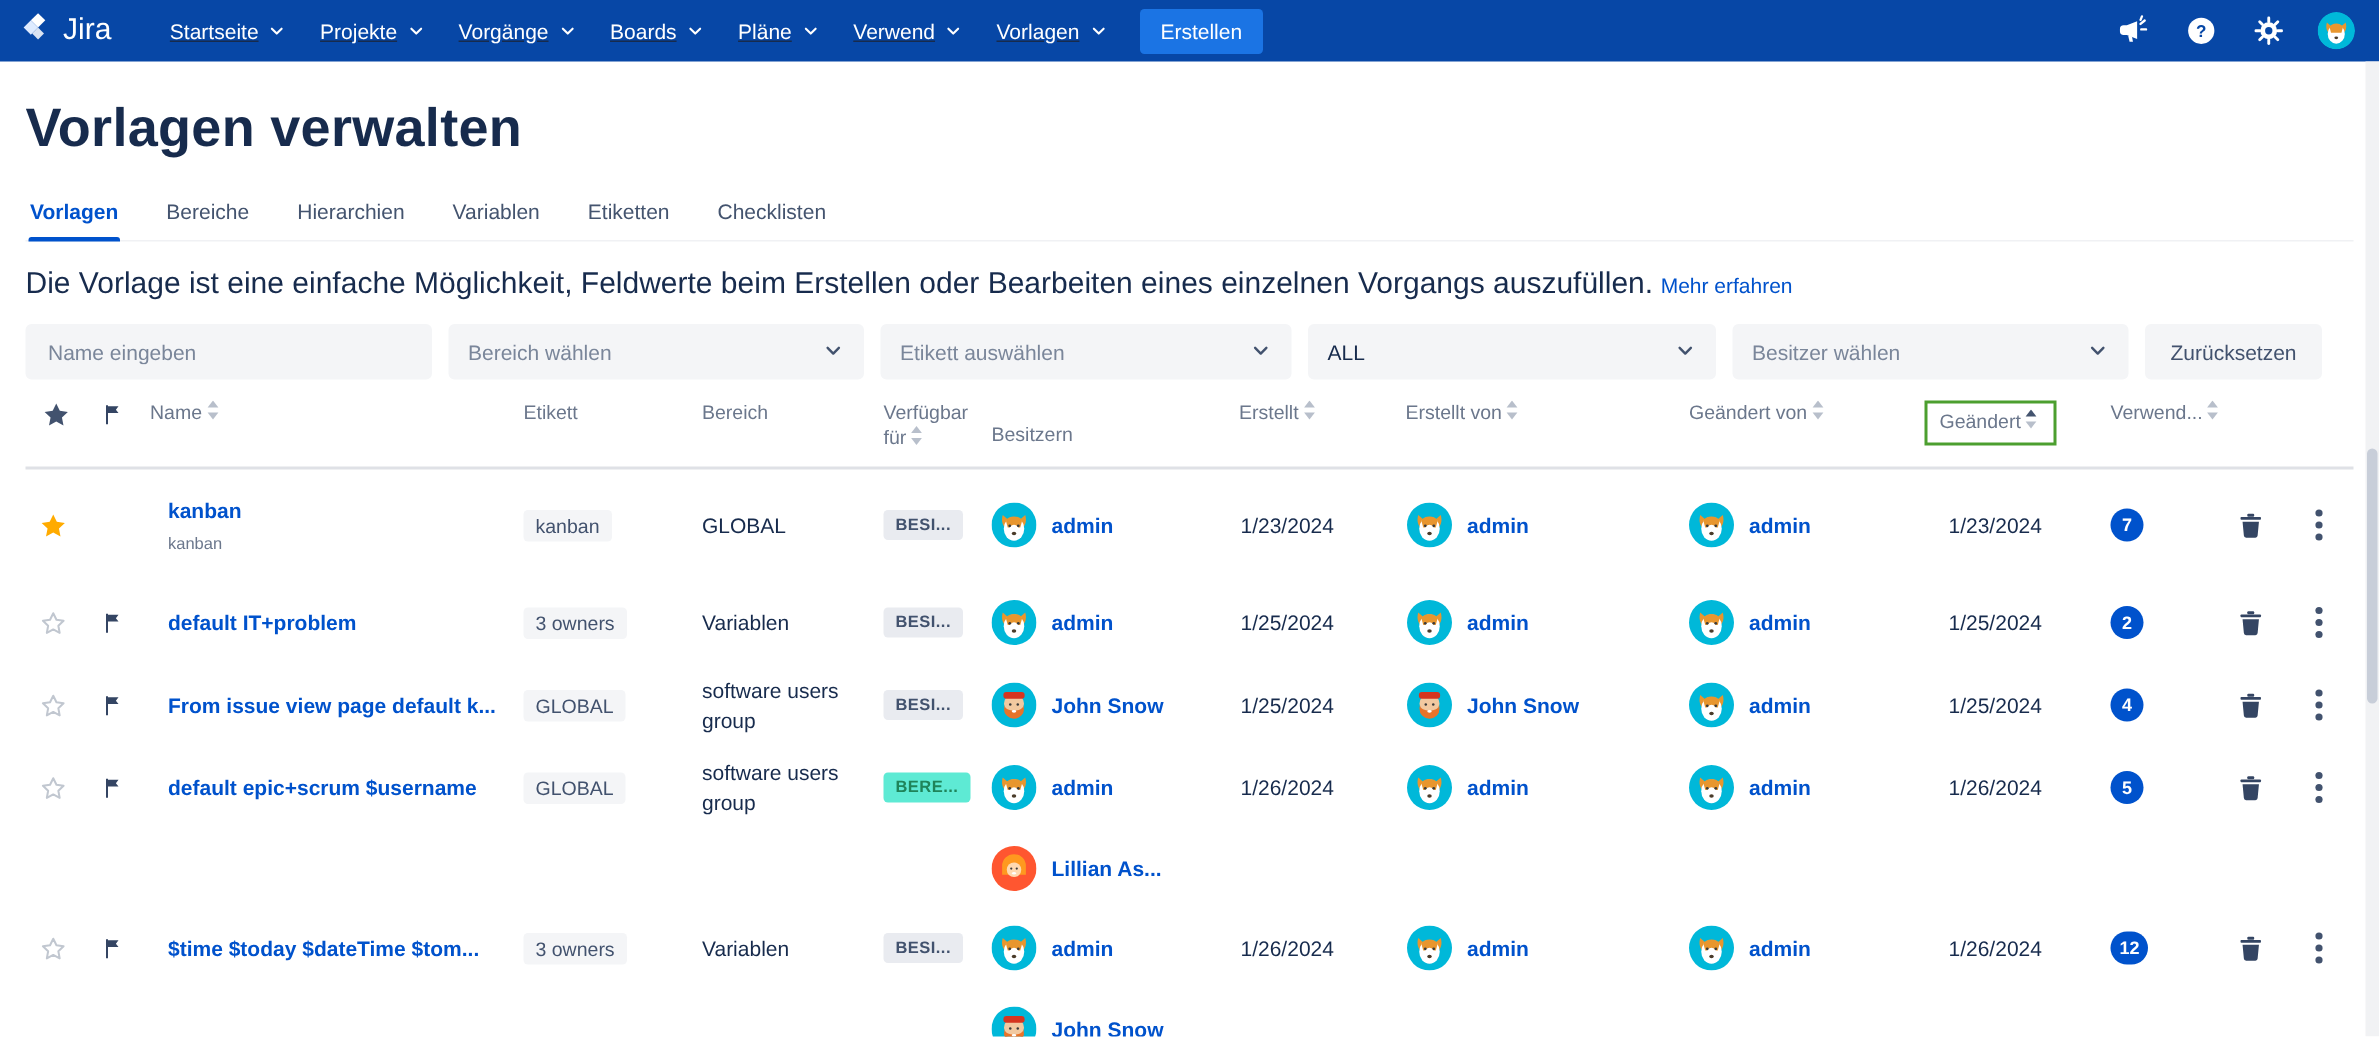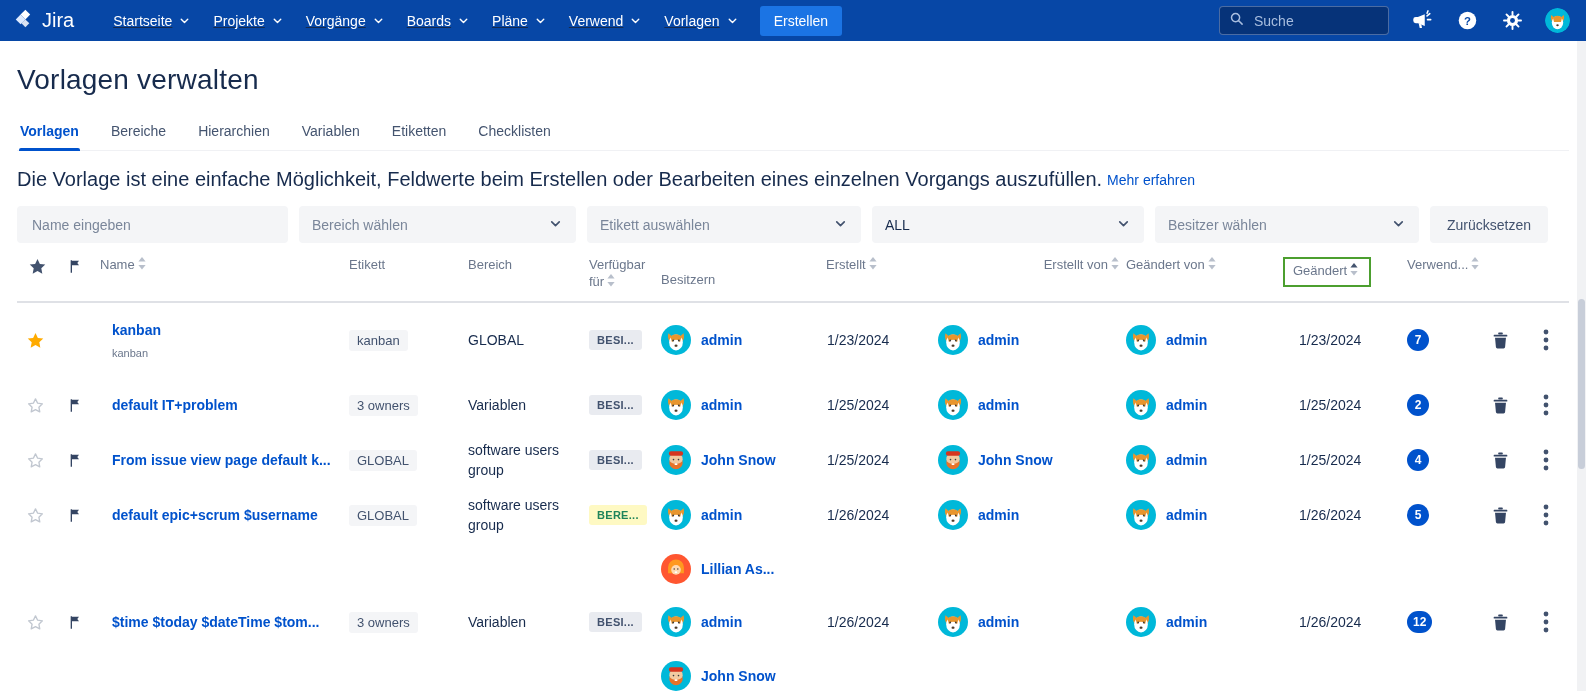--- a/index.html
+++ b/index.html
@@ -16,21 +16,21 @@
   .nav-item svg { display:block; }
   .create-btn { background:#1B74E4; color:#fff; font-size:14px; font-weight:500; padding:7px 14px; border-radius:3px; margin-left:10px; cursor:pointer; border:none; }
   .nav-right { margin-left:auto; display:flex; align-items:center; gap:21px; }
   .search-box { width:170px; height:29px; background:rgba(6,26,66,0.45); border:1px solid rgba(159,180,214,0.45); border-radius:4px; display:flex; align-items:center; gap:8px; padding:0 9px; }
   .search-box input { background:transparent; border:none; outline:none; color:#E6EDF7; font-size:14px; width:120px; font-family:"Liberation Sans",sans-serif; }
   .search-box input::placeholder { color:#A9BEDF; }
   .nav-icon { width:24px; height:24px; display:flex; align-items:center; justify-content:center; cursor:pointer; }
   .nav-avatar { width:25px; height:25px; border-radius:50%; overflow:hidden; cursor:pointer; }
   
   .page { padding:0 17px; }
-  .page-title { font-size:28px; font-weight:400; color:#172B4D; margin:23px 0 21px 0; letter-spacing:.2px; }
+  .page-title { font-size:36px; font-weight:700; color:#172B4D; margin:23px 0 21px 0; letter-spacing:.2px; }
   .tabs { display:flex; gap:30px; border-bottom:1px solid #F0F1F4; padding:0 2px; }
   .tab { font-size:14px; color:#44546F; padding:6px 1px 11px 1px; cursor:pointer; position:relative; }
   .tab.active { color:#0052CC; font-weight:600; }
   .tab.active::after { content:""; position:absolute; left:0; right:0; bottom:-1px; height:3px; background:#0052CC; border-radius:2px 2px 0 0; }
   .intro-row { display:flex; align-items:center; margin:17px 0 15px 0; }
   .intro-text { font-size:20px; color:#172B4D; }
   .intro-link { color:#0052CC; cursor:pointer; margin-left:5px; font-size:14px; }
   .intro-actions { margin-left:auto; display:flex; align-items:center; gap:17px; }
   .primary-btn { background:#0C66E4; color:#fff; border:none; border-radius:3px; font-size:14px; font-weight:600; padding:8px 16px; cursor:pointer; font-family:"Liberation Sans",sans-serif; }
   .tool-icon { width:26px; height:26px; display:flex; align-items:center; justify-content:center; cursor:pointer; }
@@ -41,38 +41,38 @@
   .filter input::placeholder { color:#7A869A; }
   .filter .val-dark { color:#172B4D; }
   .f-name{width:271px;} .f-label{width:274px;} .f-scope{width:277px;} .f-type{width:272px;} .f-owner{width:264px;}
   .reset-btn { height:37px; padding:0 17px; background:#F4F5F7; border:none; border-radius:4px; color:#42526E; font-size:14px; font-weight:500; cursor:pointer; font-family:"Liberation Sans",sans-serif; }
   
   .grid14 { display:grid; grid-template-columns:43px 38px 245px 120px 120px 68px 170px 108px 190px 164px 120px 82px 46px 40px; }
   .thead { align-items:start; padding:14px 0 10px 0; border-bottom:2px solid #DFE1E6; color:#6B778C; font-size:13px; line-height:1.3; }
   .th { padding-left:5px; }
   .th.sortable { cursor:pointer; }
   .c1{padding-left:11px;} .c2{padding-left:7px;} .c3{padding-left:2px;} .c4{padding-left:6px;} .c5{padding-left:5px;}
-  .c6{padding-left:6px;} .c7{padding-left:10px;margin-top:15px;} .c8{padding-left:5px;} .c9{padding-left:8px;text-align:right;} .c10{padding-left:7px;}
+  .c6{padding-left:6px;} .c7{padding-left:10px;margin-top:15px;} .c8{padding-left:5px;} .c9{padding-left:8px;} .c10{padding-left:7px;}
   .c11{padding-left:0;} .c12{padding-left:4px;} .c13,.c14{padding-left:0;}
   .hl-box { display:inline-block; border:2px solid #4C9F2F; padding:4px 11px 5px 8px; }
   .sort-ic { margin-left:3px; vertical-align:-1px; }
   .row { align-items:start; }
   .cell { height:var(--rh,55px); display:flex; align-items:center; font-size:14px; color:#172B4D; }
   .row.tall { --rh:75px; }
   .cell.owners-cell { height:auto; flex-direction:column; align-items:stretch; }
   .owner-line { height:var(--rh,55px); display:flex; align-items:center; gap:10px; padding-left:10px; }
   .owner-line.extra { height:52px; }
   .link { color:#0052CC; font-weight:600; font-size:14px; text-decoration:none; cursor:pointer; }
   .name-cell { flex-direction:column; align-items:flex-start; justify-content:center; gap:9px; padding-left:14px; }
   .subtitle { font-size:11px; color:#6B778C; }
   .pill { background:#F4F5F7; color:#42526E; font-size:13px; padding:3px 8px; border-radius:3px; }
   .scope-text { font-size:14px; color:#172B4D; line-height:1.45; }
   .avail { font-size:11px; font-weight:700; letter-spacing:.3px; padding:4px 8px; border-radius:3px; }
   .avail.gray { background:#E9EBF0; color:#42526E; }
-  .avail.green { background:#fef9c3; color:#1F845A; }
+  .avail.green { background:#5eead4; color:#1F845A; }
   .avatar { width:30px; height:30px; border-radius:50%; flex:none; }
   .avatar svg { display:block; }
   .count-badge { min-width:22px; height:22px; border-radius:11px; background:#0052CC; color:#fff; font-size:12px; font-weight:700; display:flex; align-items:center; justify-content:center; padding:0 6px; }
   .icon-btn { width:30px; height:30px; display:flex; align-items:center; justify-content:center; cursor:pointer; }
   .star-cell { padding-left:9px; } .flag-cell { padding-left:7px; }
   .date-cell { padding-left:6px; } .date-cell.mod { padding-left:16px; }
   .by-cell { gap:10px; } .by-cell.created-by { padding-left:9px; } .by-cell.modified-by { padding-left:7px; }
   .usage-cell { padding-left:4px; }
   
   .scrollbar { position:absolute; top:41px; right:0; width:9px; bottom:0; background:#F1F2F4; }
@@ -143,27 +143,20 @@
         <span>Vorlagen</span>
         <span>
           <svg width="13" height="13" viewBox="0 0 24 24" fill="none">
             <path d="M6 9.5l6 6 6-6" stroke="#fff" stroke-width="2.6" stroke-linecap="round" stroke-linejoin="round"></path>
           </svg>
         </span>
       </div>
     </div>
   <button class="create-btn">Erstellen</button>
   <div class="nav-right">
-    <div class="search-box">
-      <span><svg width="15" height="15" viewBox="0 0 24 24" fill="none">
-            <circle cx="10.5" cy="10.5" r="6.5" stroke="#A9BEDF" stroke-width="2.4"></circle>
-            <path d="M15.5 15.5L21 21" stroke="#A9BEDF" stroke-width="2.4" stroke-linecap="round"></path>
-          </svg></span>
-      <input placeholder="Suche" style="">
-    </div>
     <div class="nav-icon">
         <svg width="22" height="22" viewBox="0 0 24 24" fill="none">
           <path d="M15 4.5v13l-7.5-3H5.2A2.7 2.7 0 012.5 11.8v-1.6A2.7 2.7 0 015.2 7.5h2.3z" fill="#fff"></path>
           <path d="M8.5 15l1 4.5h2.5l-.8-4" fill="#fff"></path>
           <path d="M17.5 6.5l3-2.5M18 10.5h3.5M17.5 3.5l1-2.5" stroke="#fff" stroke-width="1.7" stroke-linecap="round"></path>
         </svg>
       </div>
     <div class="nav-icon">
         <svg width="21" height="21" viewBox="0 0 24 24">
           <circle cx="12" cy="12" r="10" fill="#fff"></circle>

